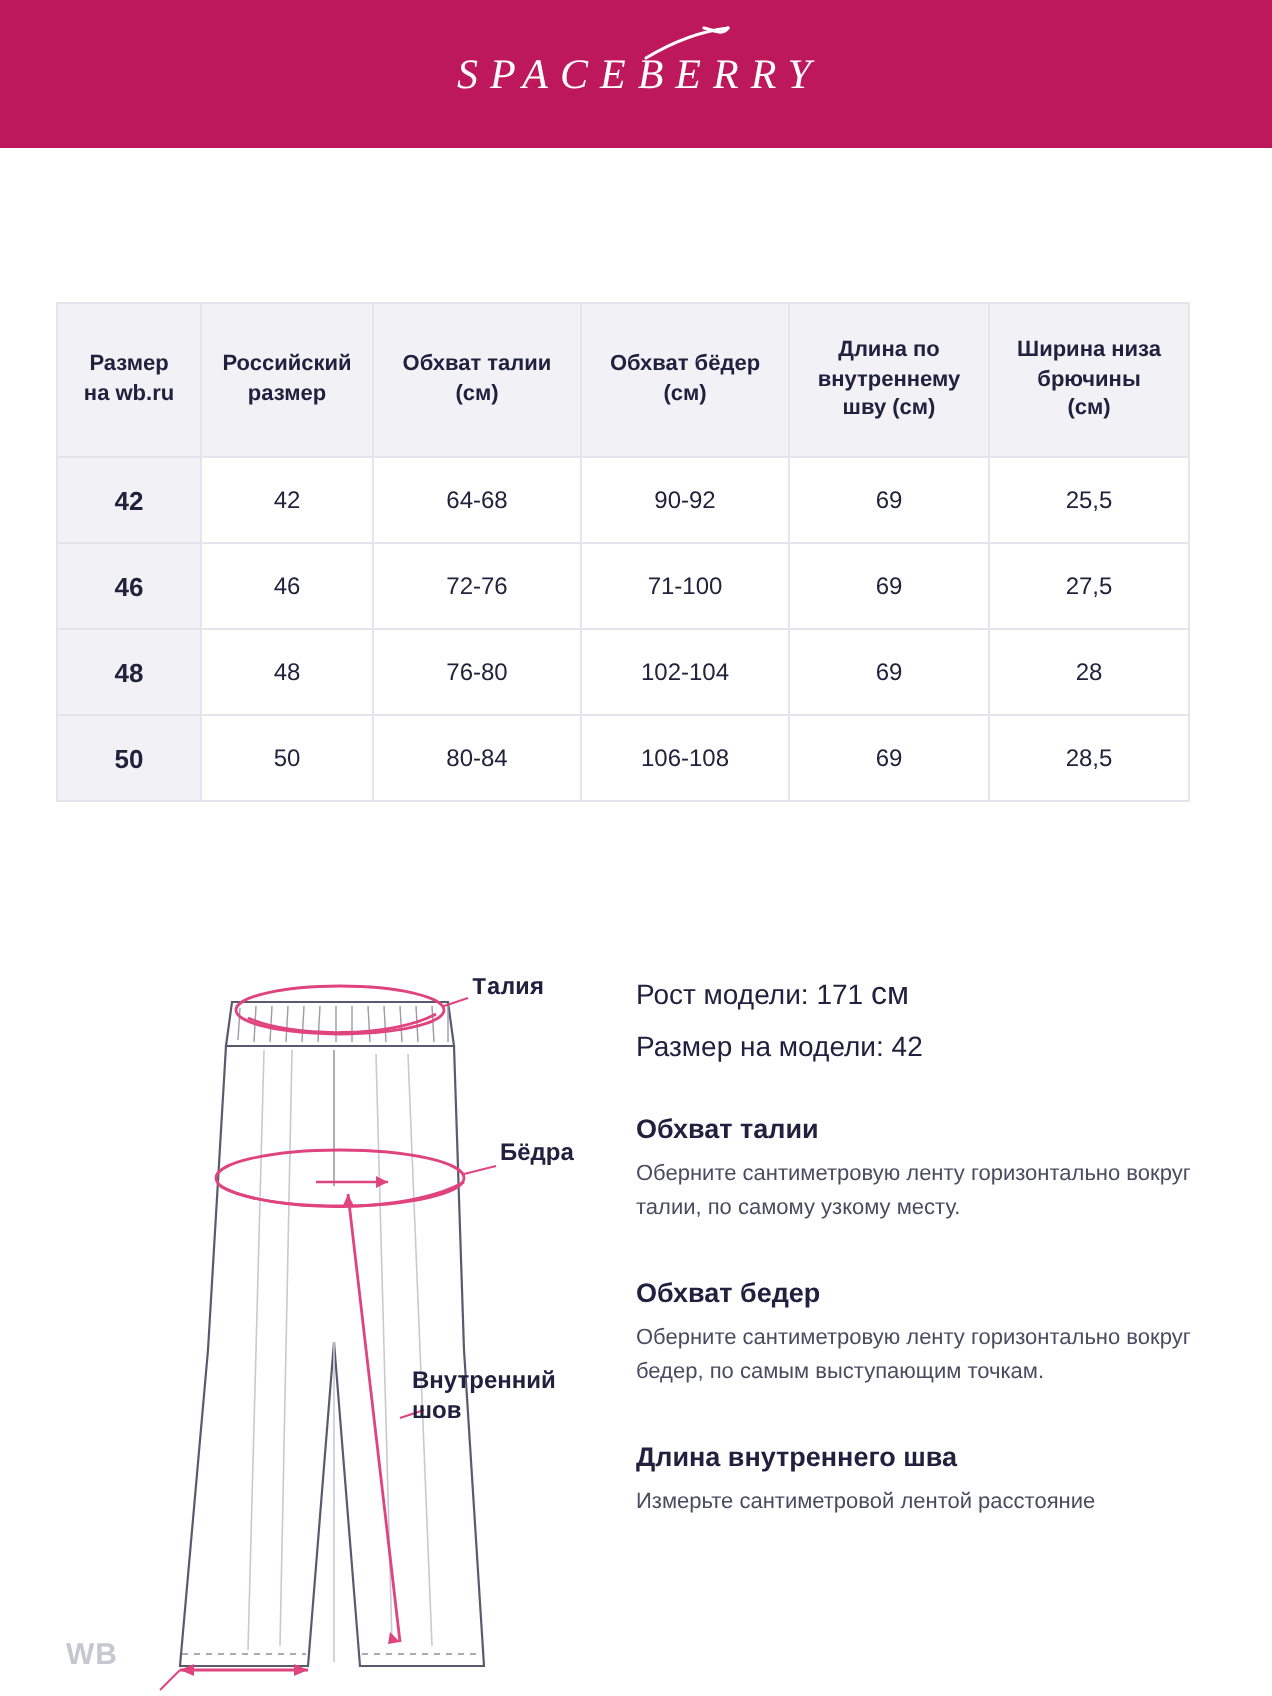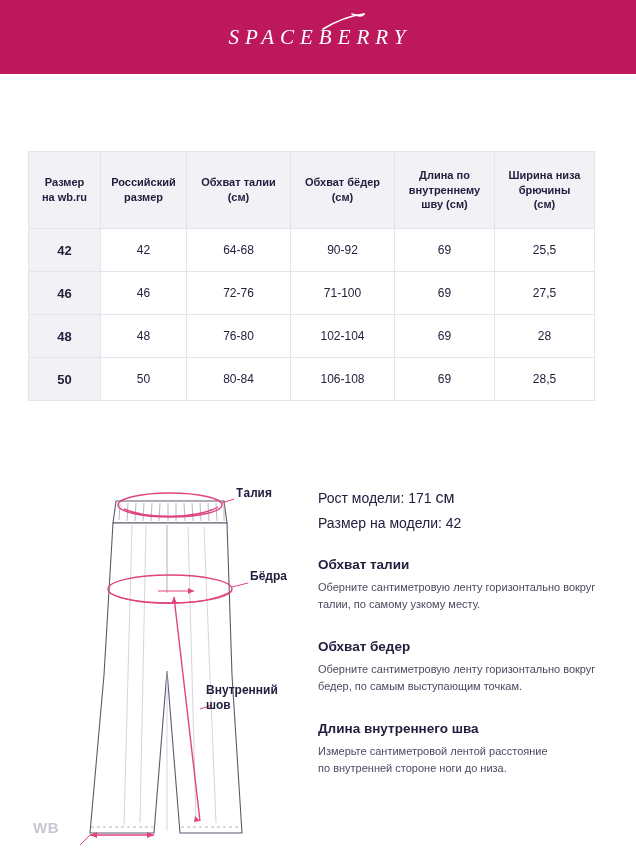--- a/index.html
+++ b/index.html
@@ -347,21 +347,20 @@
       <div class="section-body">
         <div>Оберните сантиметровую ленту горизонтально вокруг</div>
         <div>бедер, по самым выступающим точкам.</div>
       </div>
     </div>
 
     <div class="section">
       <div class="section-title">Длина внутреннего шва</div>
       <div class="section-body">
         <div>Измерьте сантиметровой лентой расстояние</div>
-        <div>по внутренней стороне ноги до низа.</div>
       </div>
     </div>
 
   </div>
 </div>
 
 <div class="footer">
   <span class="wb-mark">WB</span>
 </div>
 

